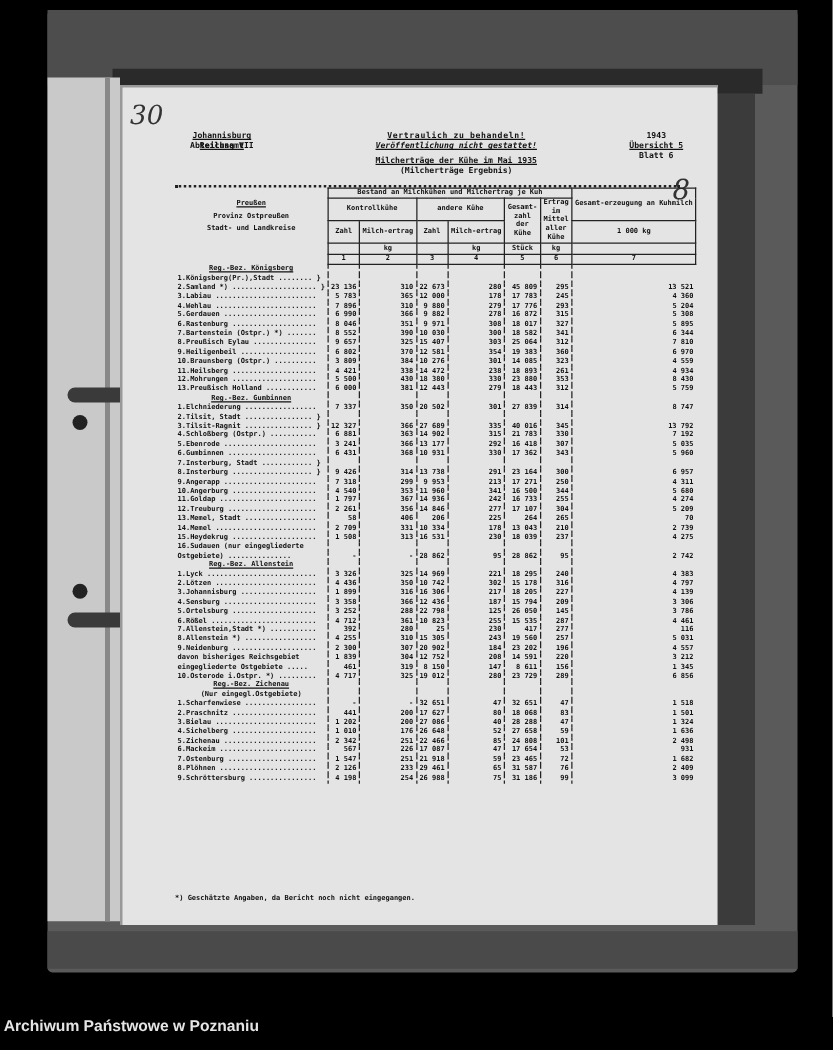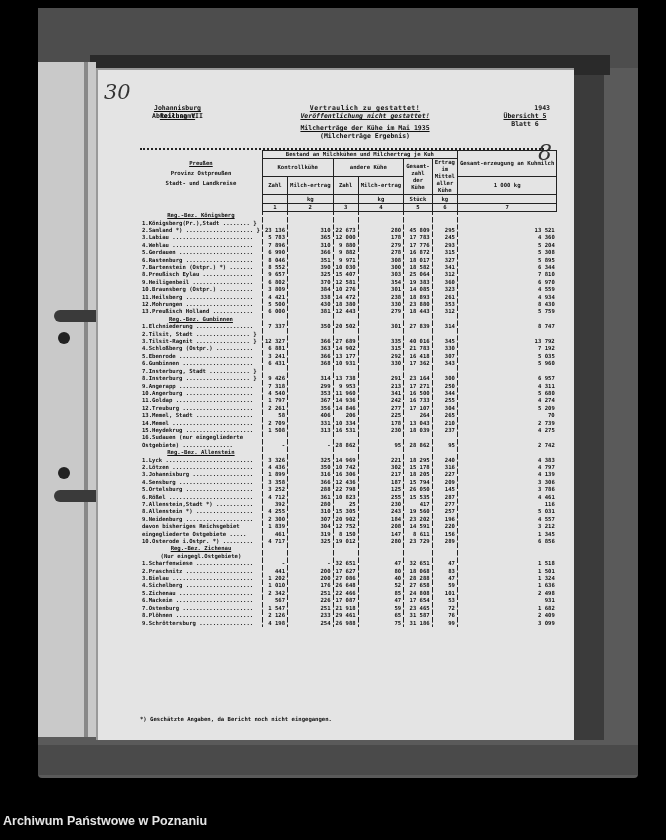--- a/index.html
+++ b/index.html
@@ -47,25 +47,25 @@
 </div>
 <div class="side-shadow"></div>
 <div class="page"></div>
 <div class="bottom-strip"></div>
 
 <div class="hand num30">30</div>
 <div class="hand num8">8</div>
 
 <div class="hdr u" style="left:140px;top:104px;width:75px;">Johannisburg Reichsamt</div>
 <div class="hdr" style="left:140px;top:112px;width:75px;">Abteilung VII</div>
-<div class="hdr u" style="left:290px;top:104px;width:150px;letter-spacing:0.5px;">Vertraulich zu gestattet!</div>
+<div class="hdr u" style="left:290px;top:104px;width:150px;letter-spacing:0.5px;">Vertraulich zu behandeln!</div>
 <div class="hdr u" style="left:290px;top:112px;width:150px;font-style:italic;">Veröffentlichung nicht gestattet!</div>
 <div class="hdr u" style="left:290px;top:124px;width:150px;">Milcherträge der Kühe im Mai 1935</div>
 <div class="hdr" style="left:290px;top:132px;width:150px;">(Milcherträge Ergebnis)</div>
-<div class="hdr" style="left:500px;top:104px;width:50px;text-align:right;">1943</div>
+<div class="hdr" style="left:500px;top:104px;width:50px;">1943</div>
 <div class="hdr u" style="left:500px;top:112px;width:50px;">Übersicht 5</div>
 <div class="hdr" style="left:500px;top:120px;width:50px;">Blatt 6</div>
 
 <div class="dotline" style="top:148px"></div>
 
 <table class="stat">
   <thead>
     <tr>
       <th rowspan="3" style="border:none;line-height:10px;">
         <span class="u">Preußen</span><br>

